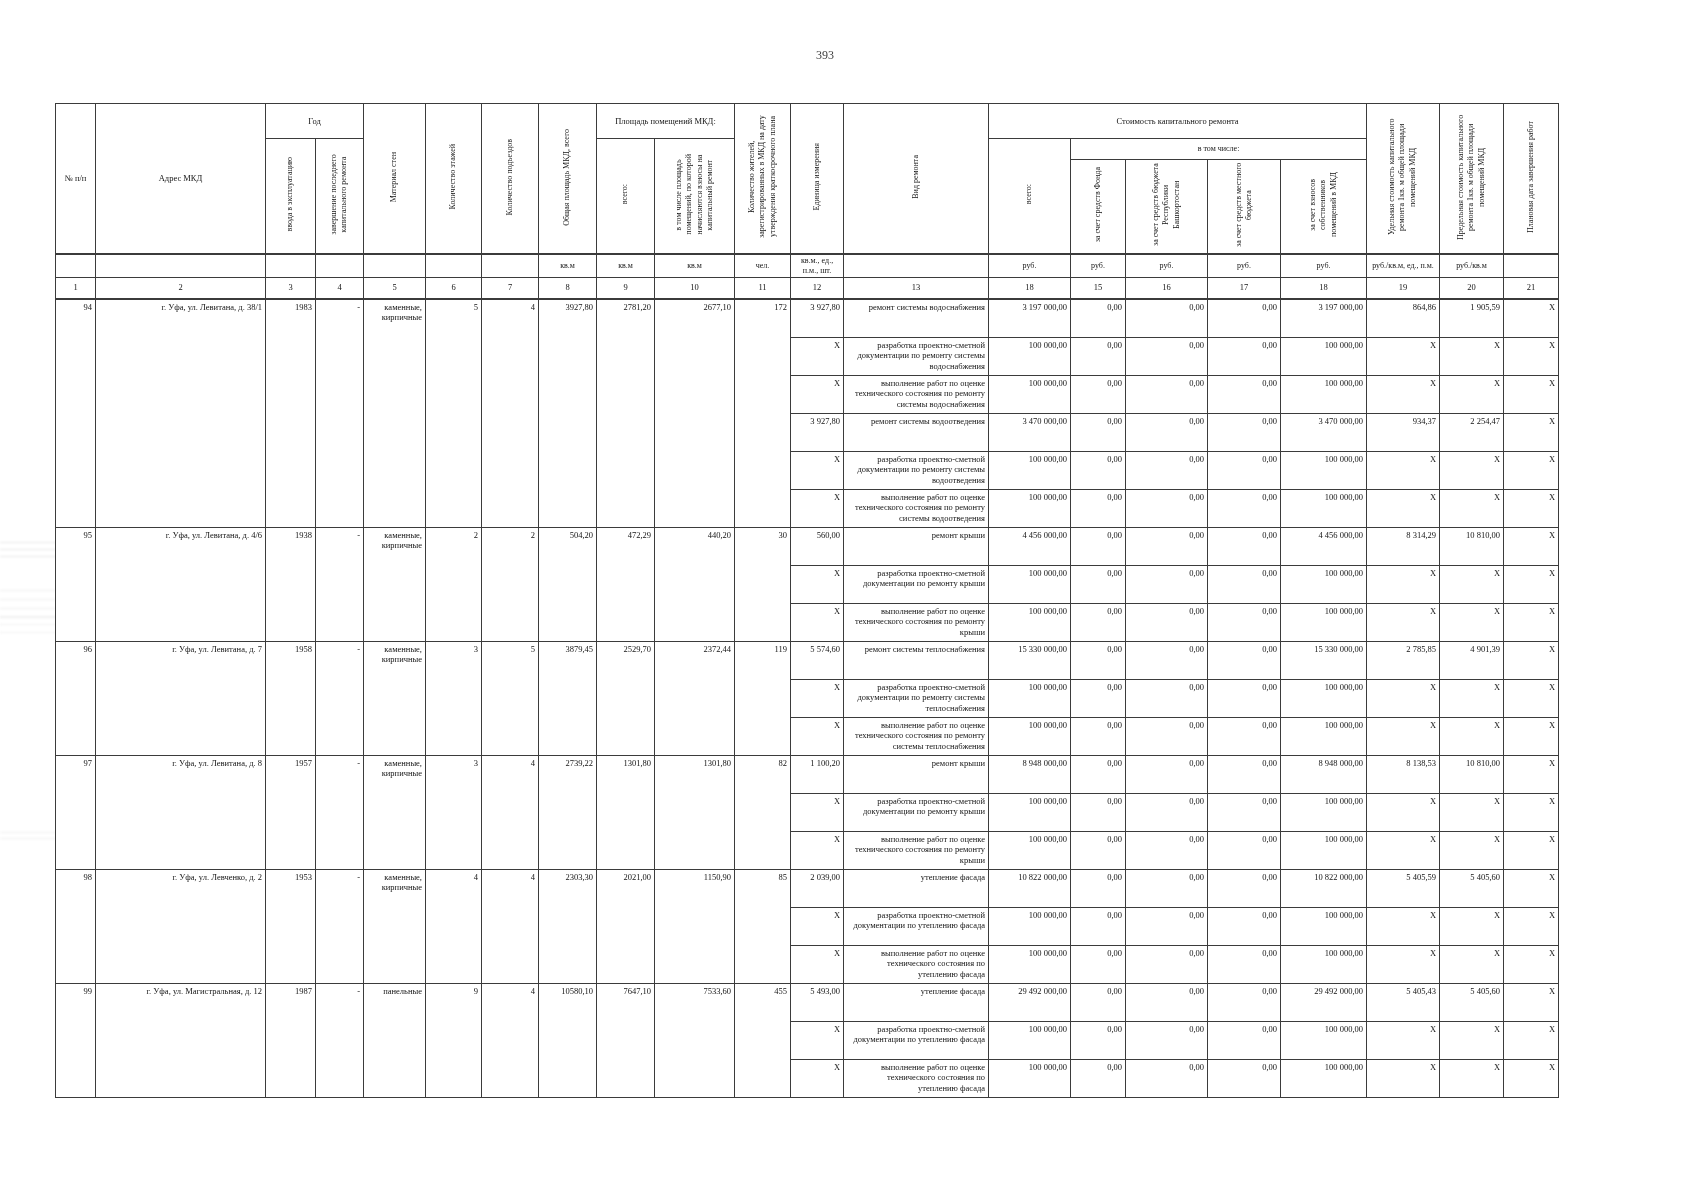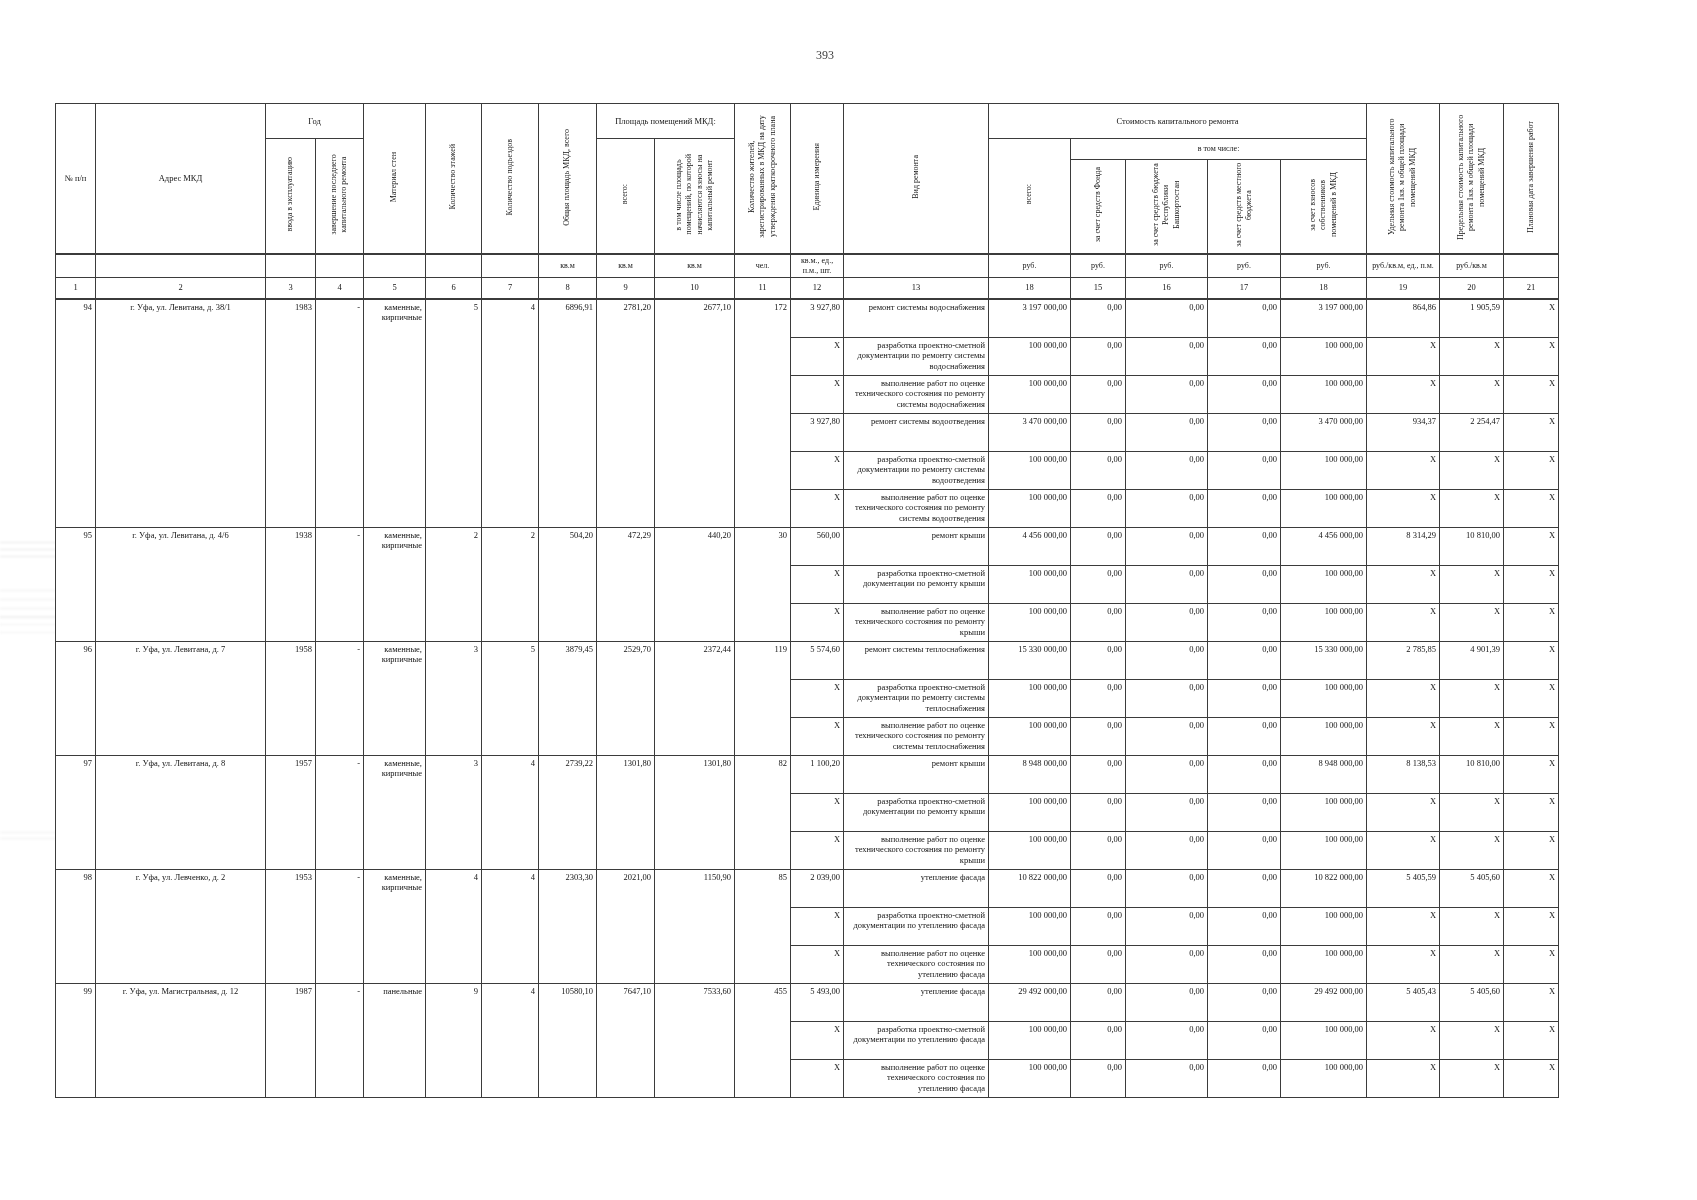--- a/index.html
+++ b/index.html
@@ -47,21 +47,21 @@
     transform:rotate(180deg);
     margin:0 auto;
     font-size:8px;
     line-height:1.3;
     max-height:140px;
     display:inline-block;
   }
   tr.units-row th{height:16px;font-size:8px;padding:1px 2px;border-top:2px solid #3b3b3b;}
   tr.colnum-row th{height:16px;font-size:8.5px;border-bottom:2px solid #3b3b3b;}
   tbody td{height:33px;}
-  td.lft{text-align:center;}
+  td.lft{text-align:right;}
   td.ctr{text-align:right;}
   td.num{text-align:right;}
   
   .smudge{position:absolute;pointer-events:none;}
   .sm1{left:0;top:536px;width:470px;height:24px;opacity:.22;filter:blur(1px);
        background:repeating-linear-gradient(0deg,transparent 0 3px,#9a9a9a 3px 4px,transparent 4px 7px);}
   .sm2{left:0;top:590px;width:1555px;height:32px;opacity:.14;filter:blur(1px);
        background:repeating-linear-gradient(0deg,transparent 0 4px,#8f8f8f 4px 5px,transparent 5px 9px);}
   .sm3{left:0;top:614px;width:1555px;height:22px;opacity:.10;filter:blur(1.2px);
        background:repeating-linear-gradient(0deg,transparent 0 3px,#777 3px 4px,transparent 4px 8px);}
@@ -190,21 +190,21 @@
   </thead>
   <tbody id="table-body">
         <tr>
           <td class="ctr" rowspan="6">94</td>
           <td class="lft" rowspan="6">г. Уфа, ул. Левитана, д. 38/1</td>
           <td class="num" rowspan="6">1983</td>
           <td class="num" rowspan="6">-</td>
           <td class="ctr" rowspan="6">каменные, кирпичные</td>
           <td class="num" rowspan="6">5</td>
           <td class="num" rowspan="6">4</td>
-          <td class="num" rowspan="6">6896,91</td>
+          <td class="num" rowspan="6">3927,80</td>
           <td class="num" rowspan="6">2781,20</td>
           <td class="num" rowspan="6">2677,10</td>
           <td class="num" rowspan="6">172</td>
           <td class="num">3 927,80</td>
           <td class="ctr">ремонт системы водоснабжения</td>
           <td class="num">3 197 000,00</td>
           <td class="num">0,00</td>
           <td class="num">0,00</td>
           <td class="num">0,00</td>
           <td class="num">3 197 000,00</td>

